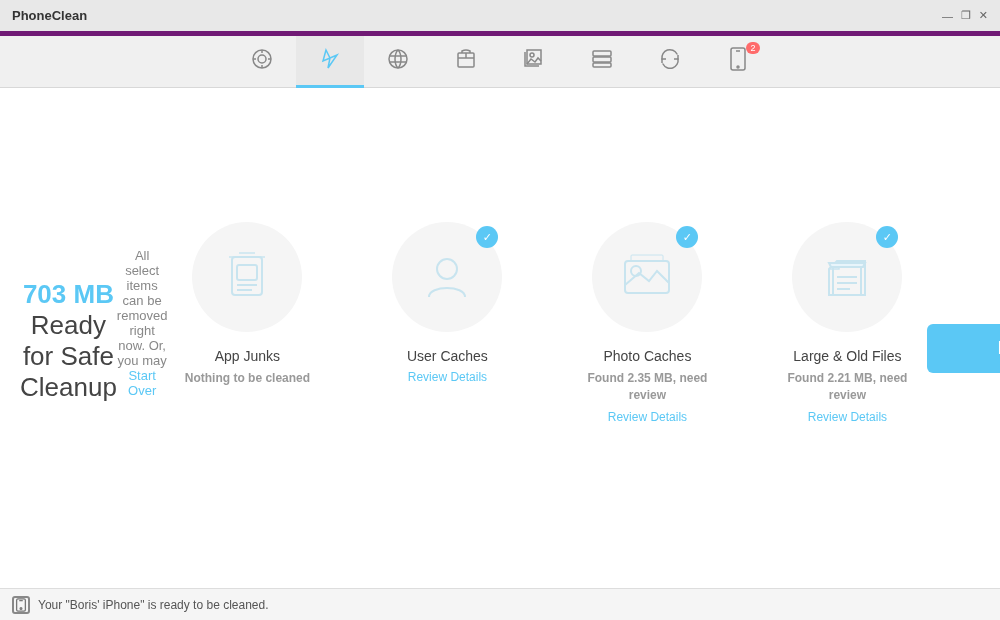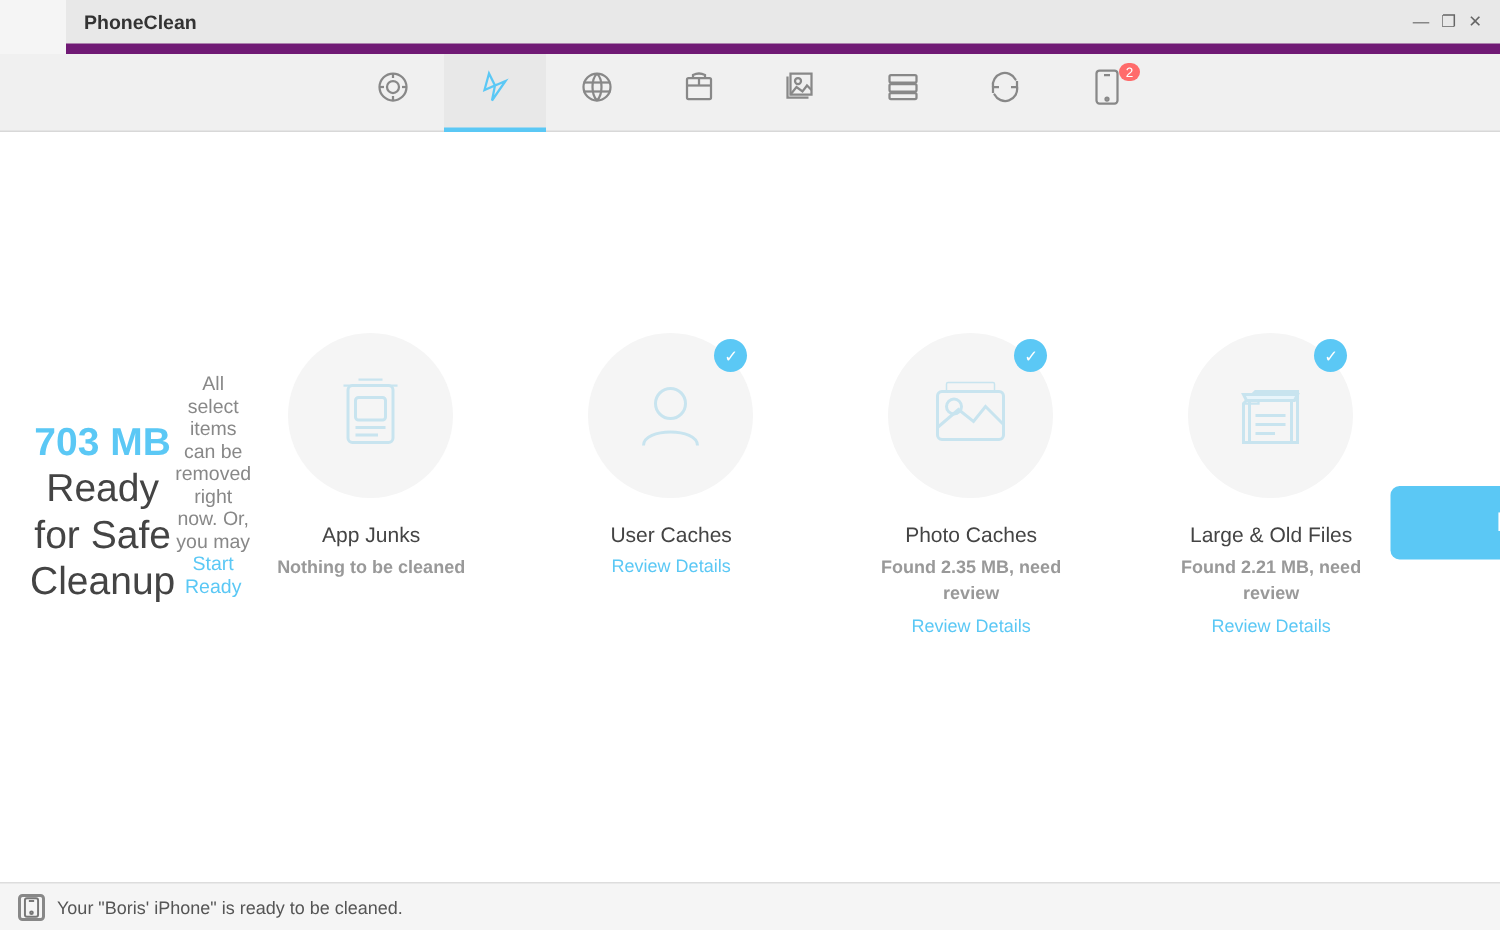--- a/index.html
+++ b/index.html
@@ -14,23 +14,22 @@
     }
 
     
     .title-bar {
       height: 36px;
       background: #e8e8e8;
       display: flex;
       align-items: center;
       justify-content: space-between;
       padding: 0 12px;
-      border-bottom: 7px solid #701a75;
+      border-bottom: 5px solid #701a75;
       flex-shrink: 0;
-      margin-left: 44px;
     }
     .title-bar-left {
       font-size: 13px;
       font-weight: 600;
       color: #333;
     }
     .title-bar-controls {
       display: flex;
       gap: 8px;
       align-items: center;
@@ -333,21 +332,21 @@
   </div>
 </div>
 
 <div class="main-content">
 
   <h1 class="headline">
     <span class="size">703 MB</span><span> Ready for Safe Cleanup</span>
   </h1>
 
   <p class="subtitle">
-    <span>All select items can be removed right now. Or, you may </span><a class="start-over">Start Ready</a>
+    <span>All select items can be removed right now. Or, you may </span><a class="start-over">Start Over</a>
   </p>
 
   <div class="cards-row">
 
     <div class="card">
       <div class="card-icon-wrap">
         <svg class="card-svg" viewBox="0 0 60 60" fill="none" stroke="#b0d8e8" stroke-width="2">
           <rect x="15" y="10" width="30" height="38" rx="3" stroke="#c8e4ef"></rect>
           <rect x="20" y="18" width="20" height="15" rx="2" stroke="#c8e4ef"></rect>
           <line x1="20" y1="38" x2="40" y2="38" stroke="#c8e4ef"></line>

